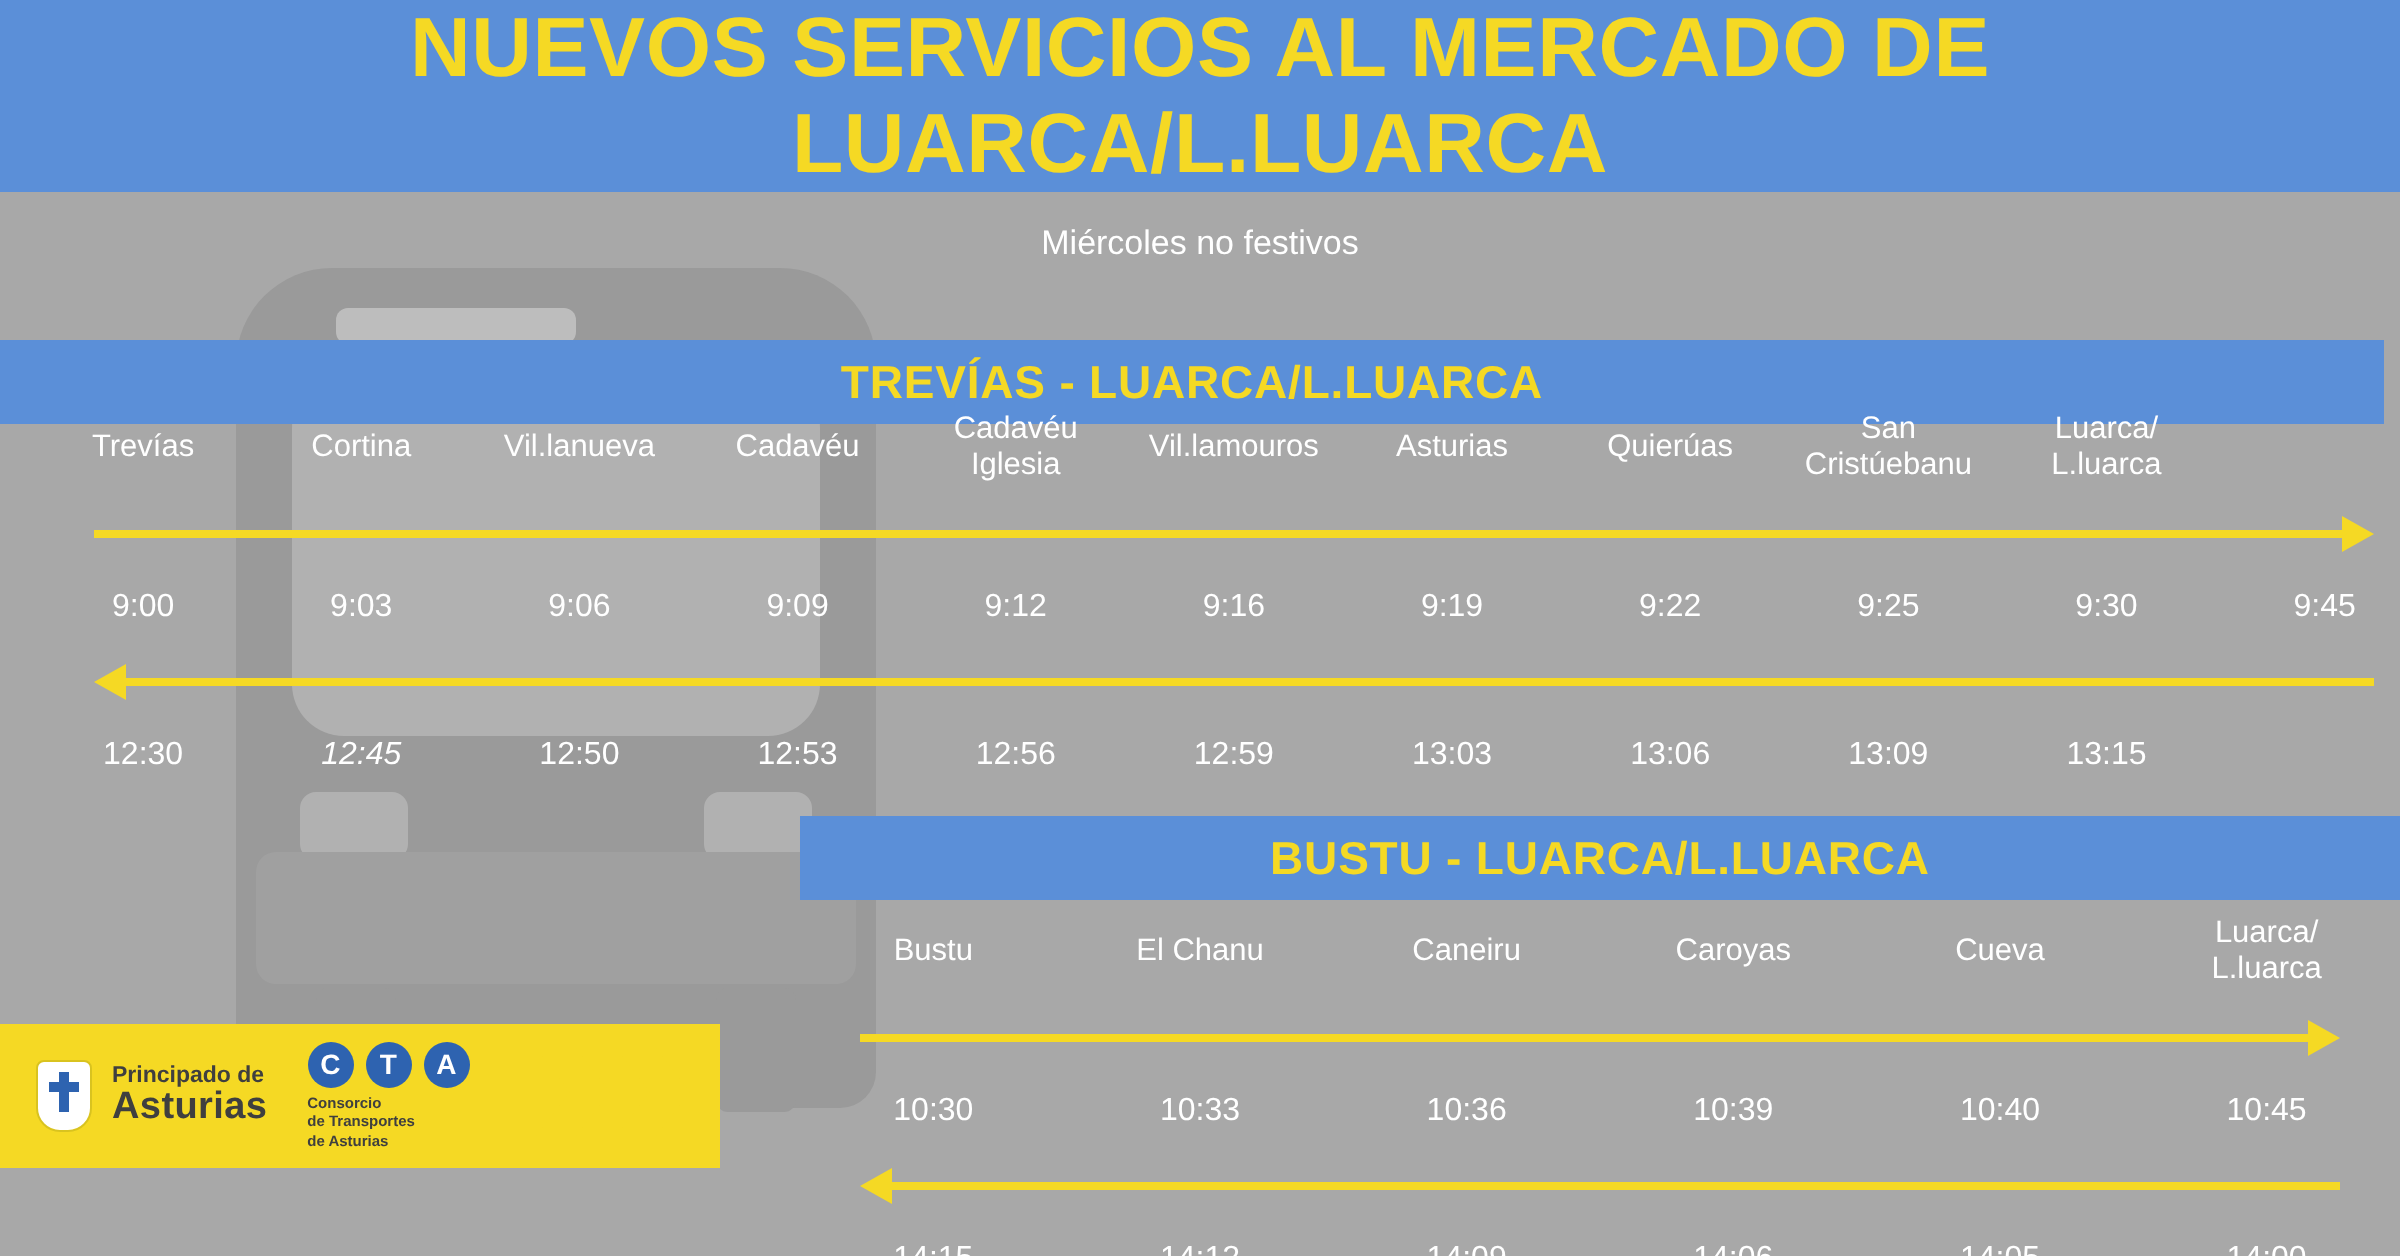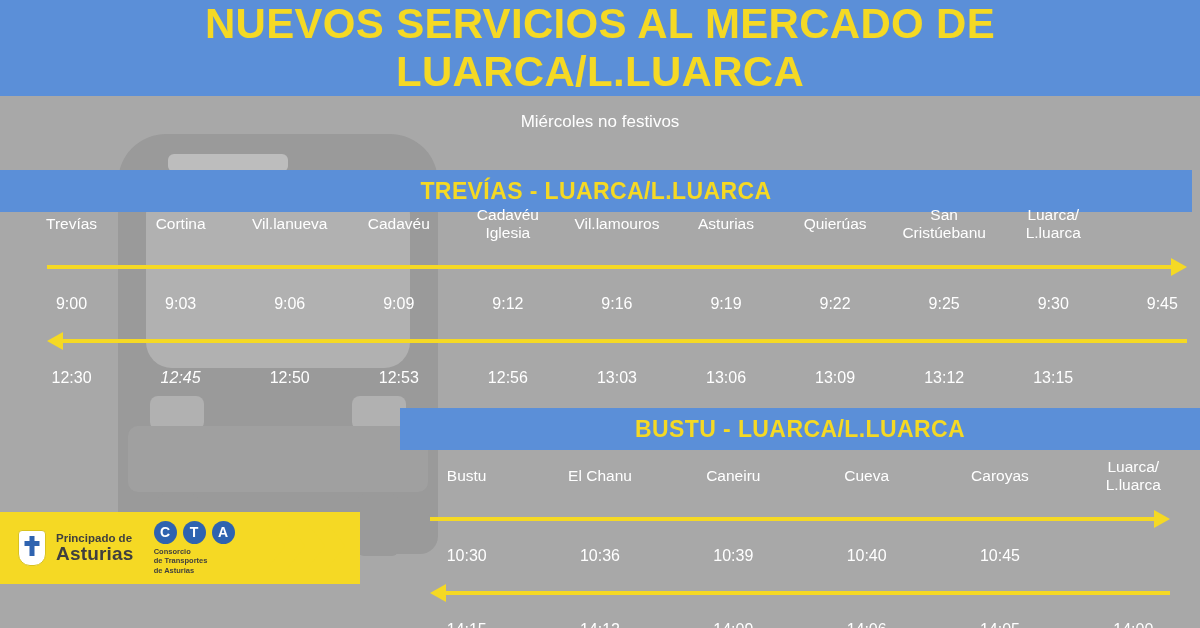--- a/index.html
+++ b/index.html
@@ -189,47 +189,48 @@
       <div style="position: relative; height: 34px;">
         <div class="arrow-line" style="top: 15px; left: 46px; width: 1124px;"></div>
         <div class="arrow-head left" style="top: 8px; left: 30px;"></div>
       </div>
       <div class="row">
         <div class="cell time" style="width: 109.091px;">12:30</div>
         <div class="cell time" style="width: 109.091px; font-style: italic;">12:45</div>
         <div class="cell time" style="width: 109.091px;">12:50</div>
         <div class="cell time" style="width: 109.091px;">12:53</div>
         <div class="cell time" style="width: 109.091px;">12:56</div>
+        <div class="cell time" style="width: 109.091px;">12:59</div>
         <div class="cell time" style="width: 109.091px;">13:03</div>
         <div class="cell time" style="width: 109.091px;">13:06</div>
         <div class="cell time" style="width: 109.091px; text-align: right;">13:09</div>
-        <div class="cell time" style="width: 109.091px;">13:12</div>
         <div class="cell time" style="width: 109.091px;">13:15</div>
       </div>
     </div>
 
   <div class="section-bar" id="sec2">
     <span>BUSTU - LUARCA/L.LUARCA</span>
   </div>
 
   <div class="table" id="table2" style="left:400px;top:450px;width:800px;">
       <div class="row">
         <div class="cell head" style="width: 133.333px;">Bustu</div>
         <div class="cell head" style="width: 133.333px;">El Chanu</div>
         <div class="cell head" style="width: 133.333px;">Caneiru</div>
+        <div class="cell head" style="width: 133.333px;">Caroyas</div>
         <div class="cell head" style="width: 133.333px;">Cueva</div>
-        <div class="cell head" style="width: 133.333px;">Caroyas</div>
         <div class="cell head" style="width: 133.333px;">Luarca/<br>L.luarca</div>
       </div>
       <div style="position: relative; height: 34px;">
         <div class="arrow-line" style="top: 15px; left: 30px; width: 724px;"></div>
         <div class="arrow-head right" style="top: 8px; left: 754px;"></div>
       </div>
       <div class="row">
         <div class="cell time" style="width: 133.333px;">10:30</div>
+        <div class="cell time" style="width: 133.333px;">10:33</div>
         <div class="cell time" style="width: 133.333px;">10:36</div>
         <div class="cell time" style="width: 133.333px;">10:39</div>
         <div class="cell time" style="width: 133.333px;">10:40</div>
         <div class="cell time" style="width: 133.333px;">10:45</div>
       </div>
       <div style="position: relative; height: 34px;">
         <div class="arrow-line" style="top: 15px; left: 46px; width: 724px;"></div>
         <div class="arrow-head left" style="top: 8px; left: 30px;"></div>
       </div>
       <div class="row">

